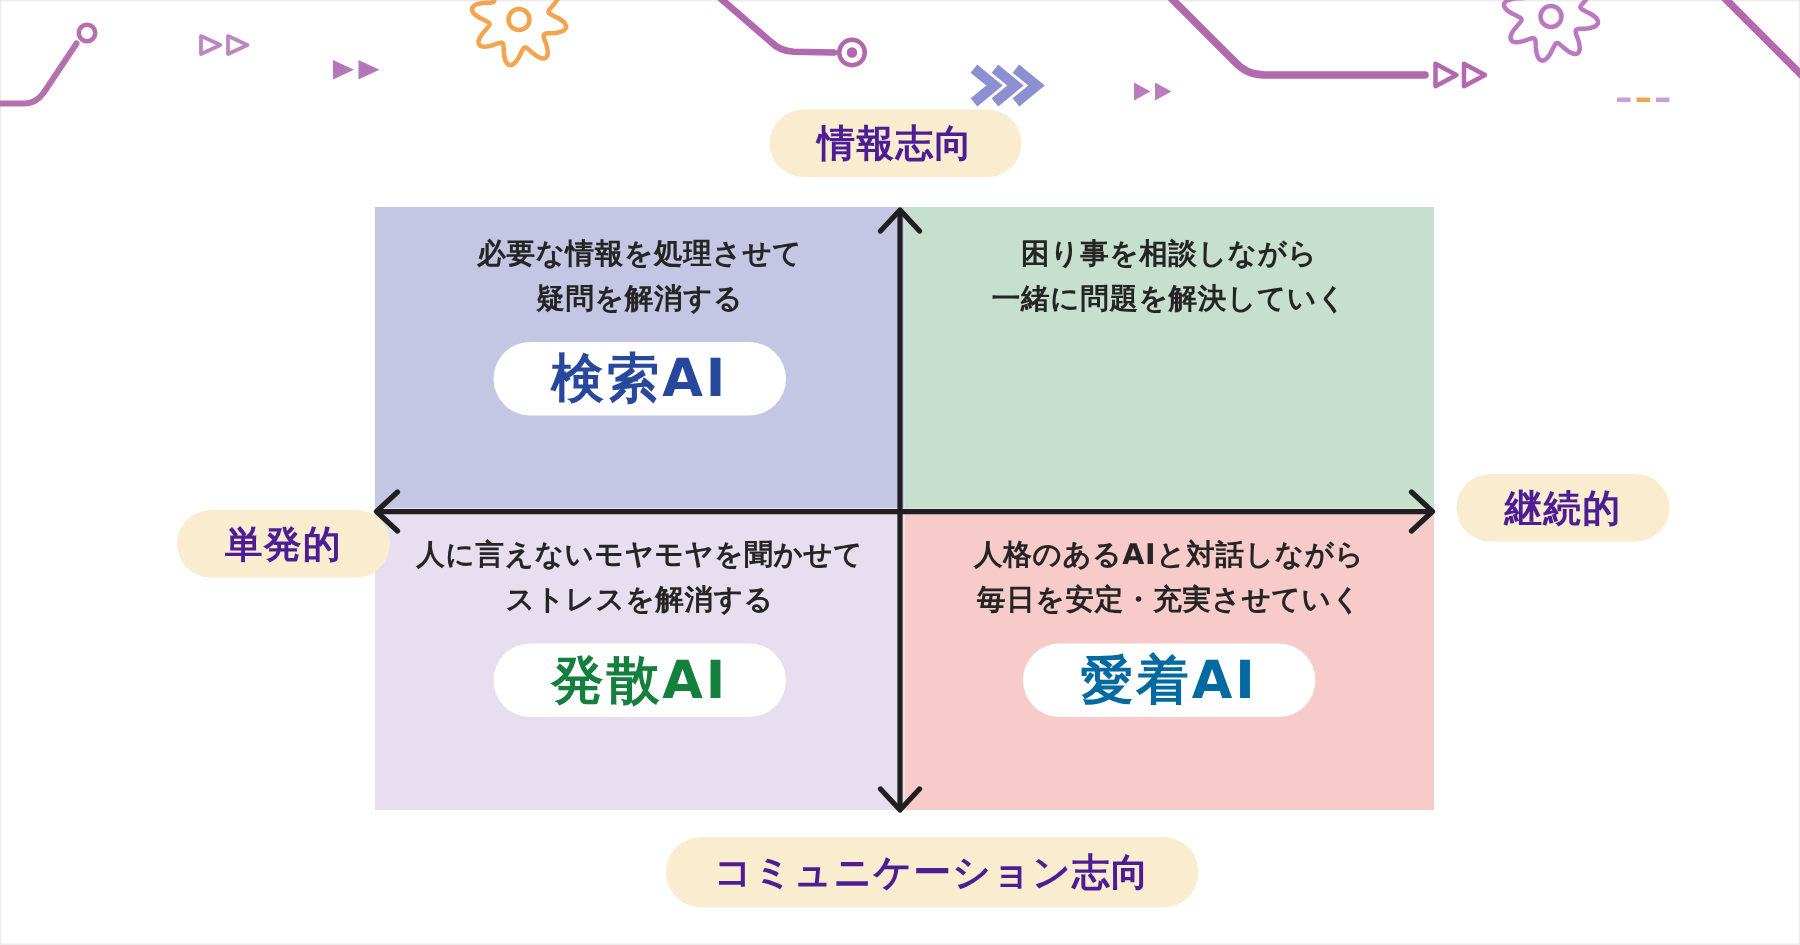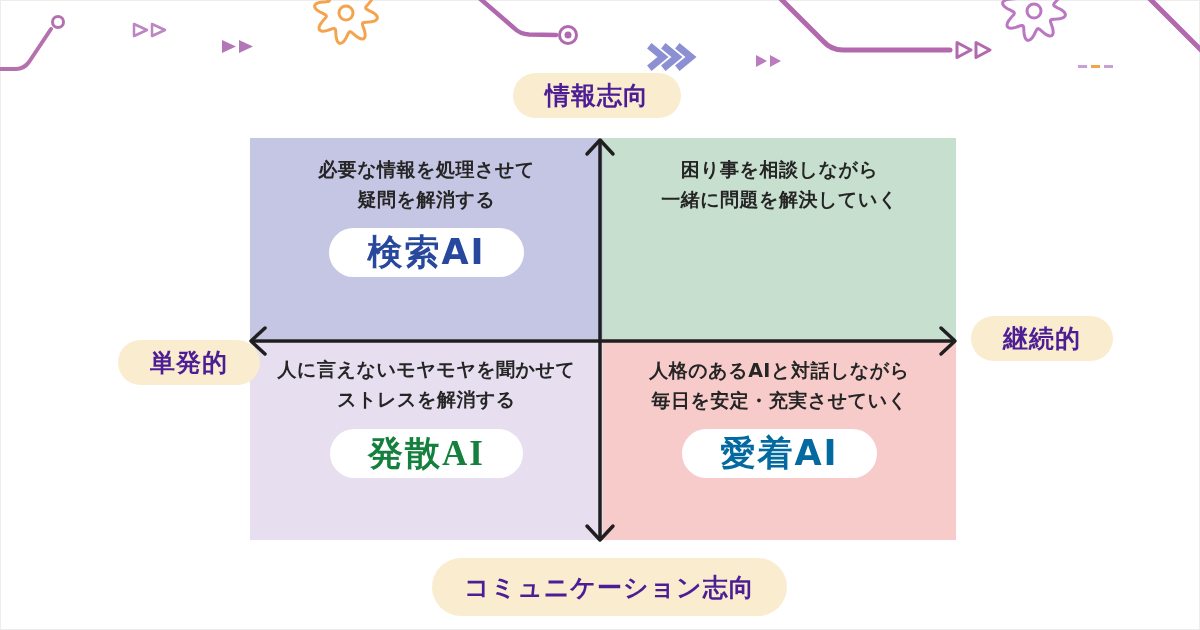--- a/index.html
+++ b/index.html
@@ -34,21 +34,21 @@
   
   .pill {
     position:absolute; background:#faeccf; color:#4c1d95;
     display:inline-flex; align-items:center; justify-content:center;
     font-size:25px; font-weight:700; letter-spacing:1px;
     height:45px; padding:0 32px; border-radius:999px; white-space:nowrap;
   }
   .pill-top    { left:513px; top:73px; }
   .pill-left   { left:118px; top:320px;margin-top:20px; }
   .pill-right  { left:971px; top:316px; }
-  .pill-bottom { left:432px; top:558px; height:58px; }
+  .pill-bottom { left:444px; top:558px; height:47px; }
 </style>
 </head>
 <body>
 
 <div class="canvas">
 
   <svg class="layer" width="1200" height="120" viewBox="0 0 1200 120">
     <g fill="none" stroke="#b471ad" stroke-width="4" stroke-linecap="round" stroke-linejoin="round">
       <path d="M -5 69 L 16 69 Q 24 69 29 62 L 51 29"></path>
       <circle cx="58" cy="22" r="5.5" stroke-width="3"></circle>
@@ -106,21 +106,21 @@
       <div class="badge" style="color: rgb(39, 72, 156);">検索AI</div>
     </div>
 
     <div class="quad" style="background: rgb(198, 223, 206);">
       <div class="desc">
         <div>困り事を相談しながら</div>
         <div>一緒に問題を解決していく</div>
       </div>
     </div>
 
-    <div class="quad" style="background: rgb(231, 222, 239); font-family: Liberation Serif, serif;">
+    <div class="quad" style="background: rgb(231, 222, 239);">
       <div class="desc">
         <div>人に言えないモヤモヤを聞かせて</div>
         <div>ストレスを解消する</div>
       </div>
       <div class="badge" style="color: #15803d;">発散AI</div>
     </div>
 
     <div class="quad" style="background: rgb(248, 203, 203);">
       <div class="desc">
         <div>人格のあるAIと対話しながら</div>

